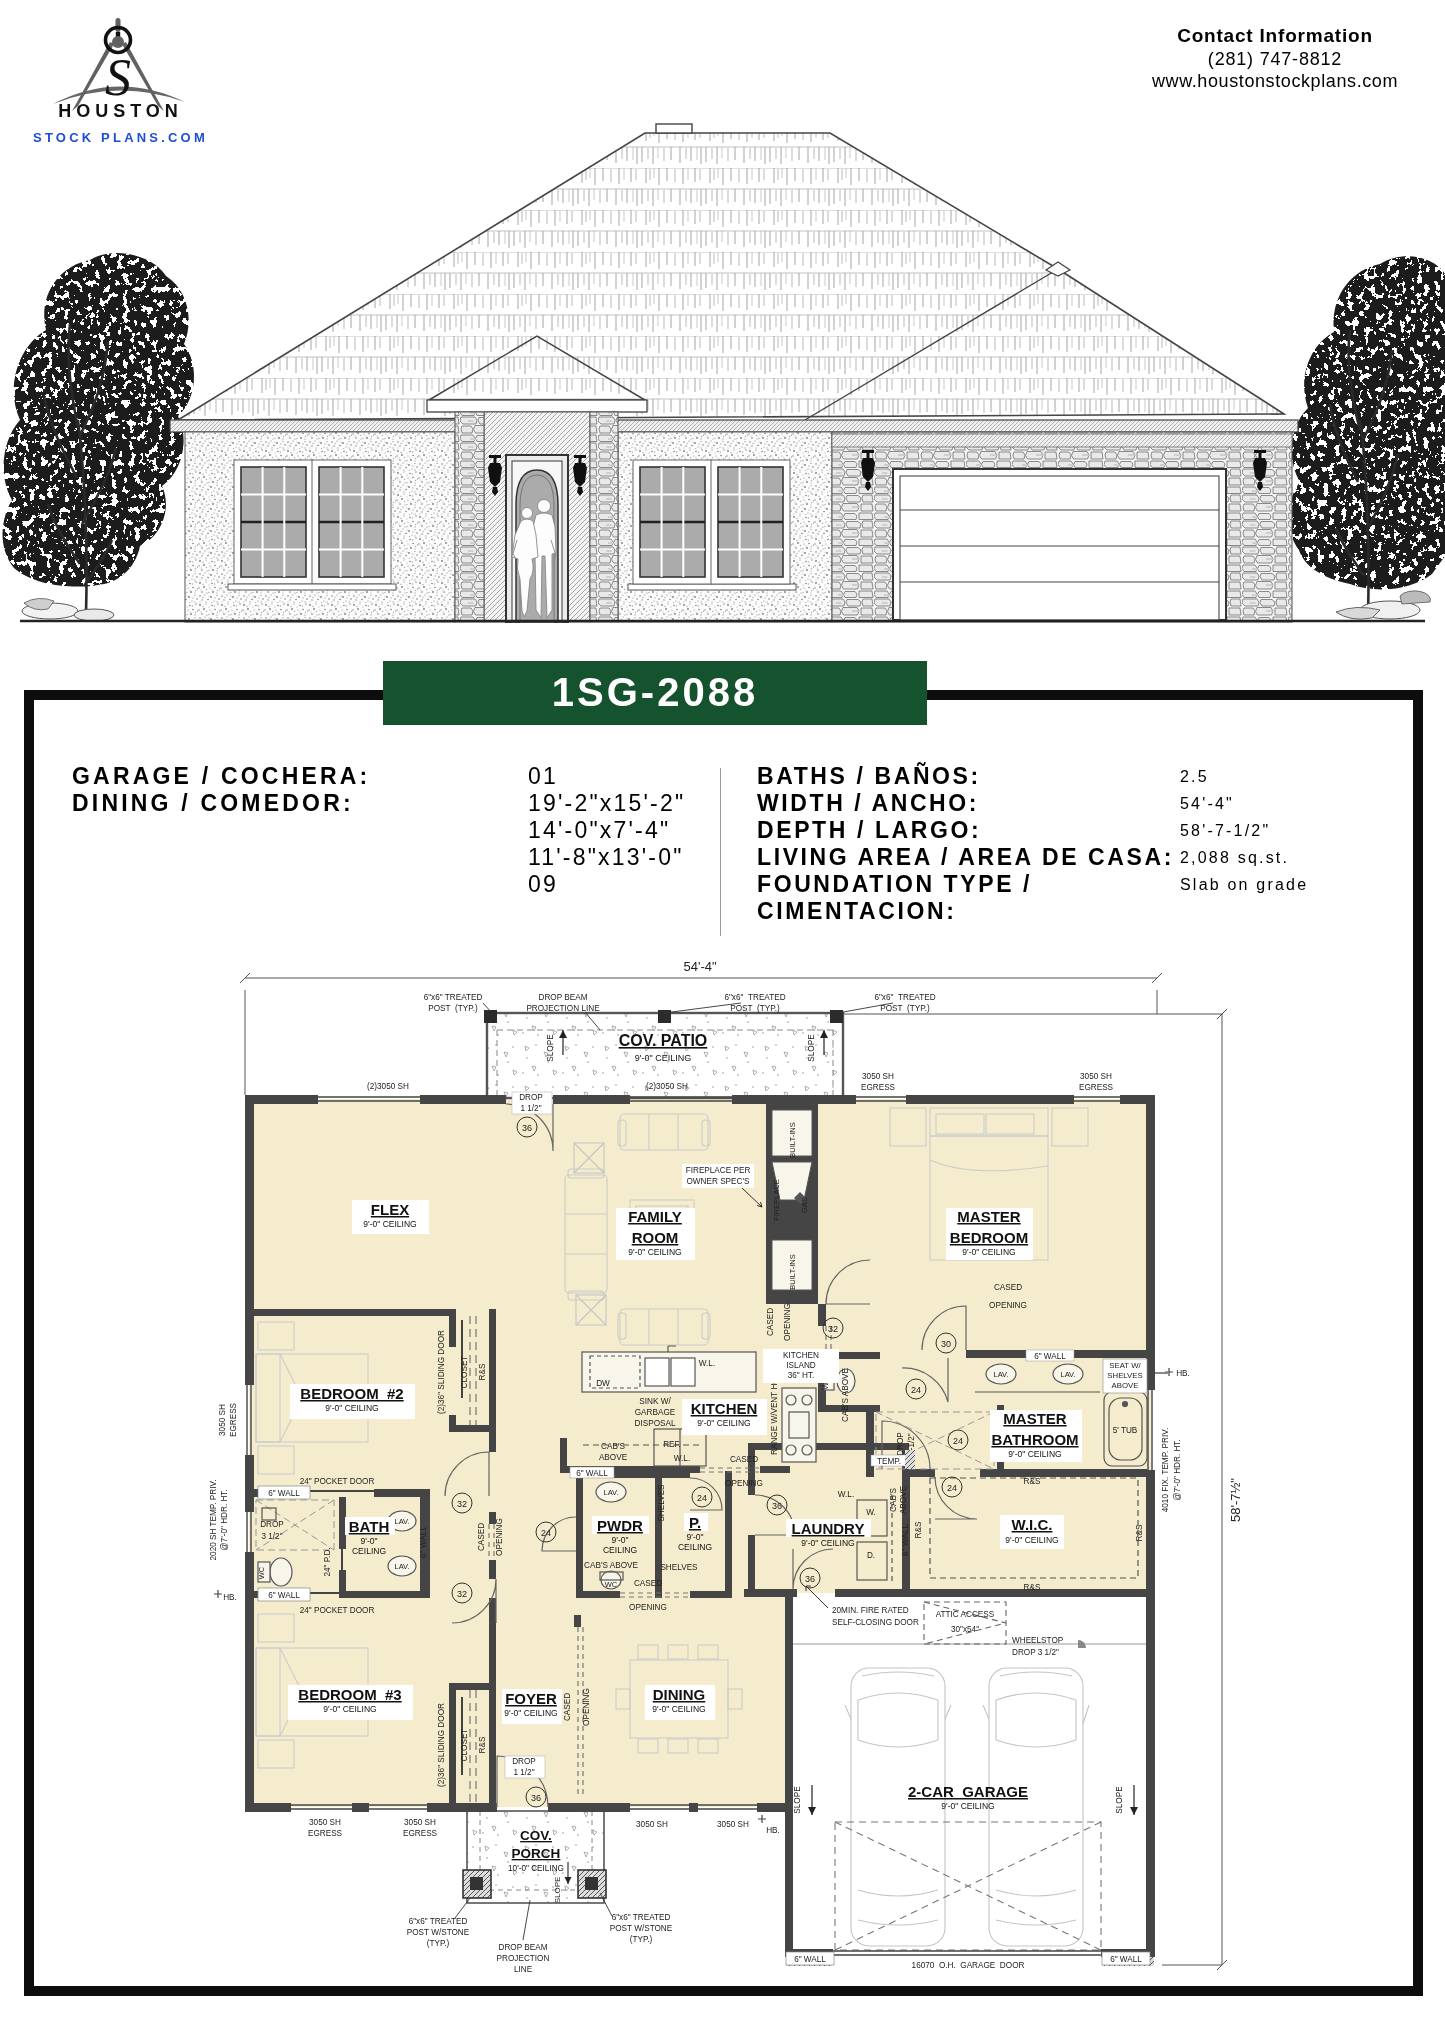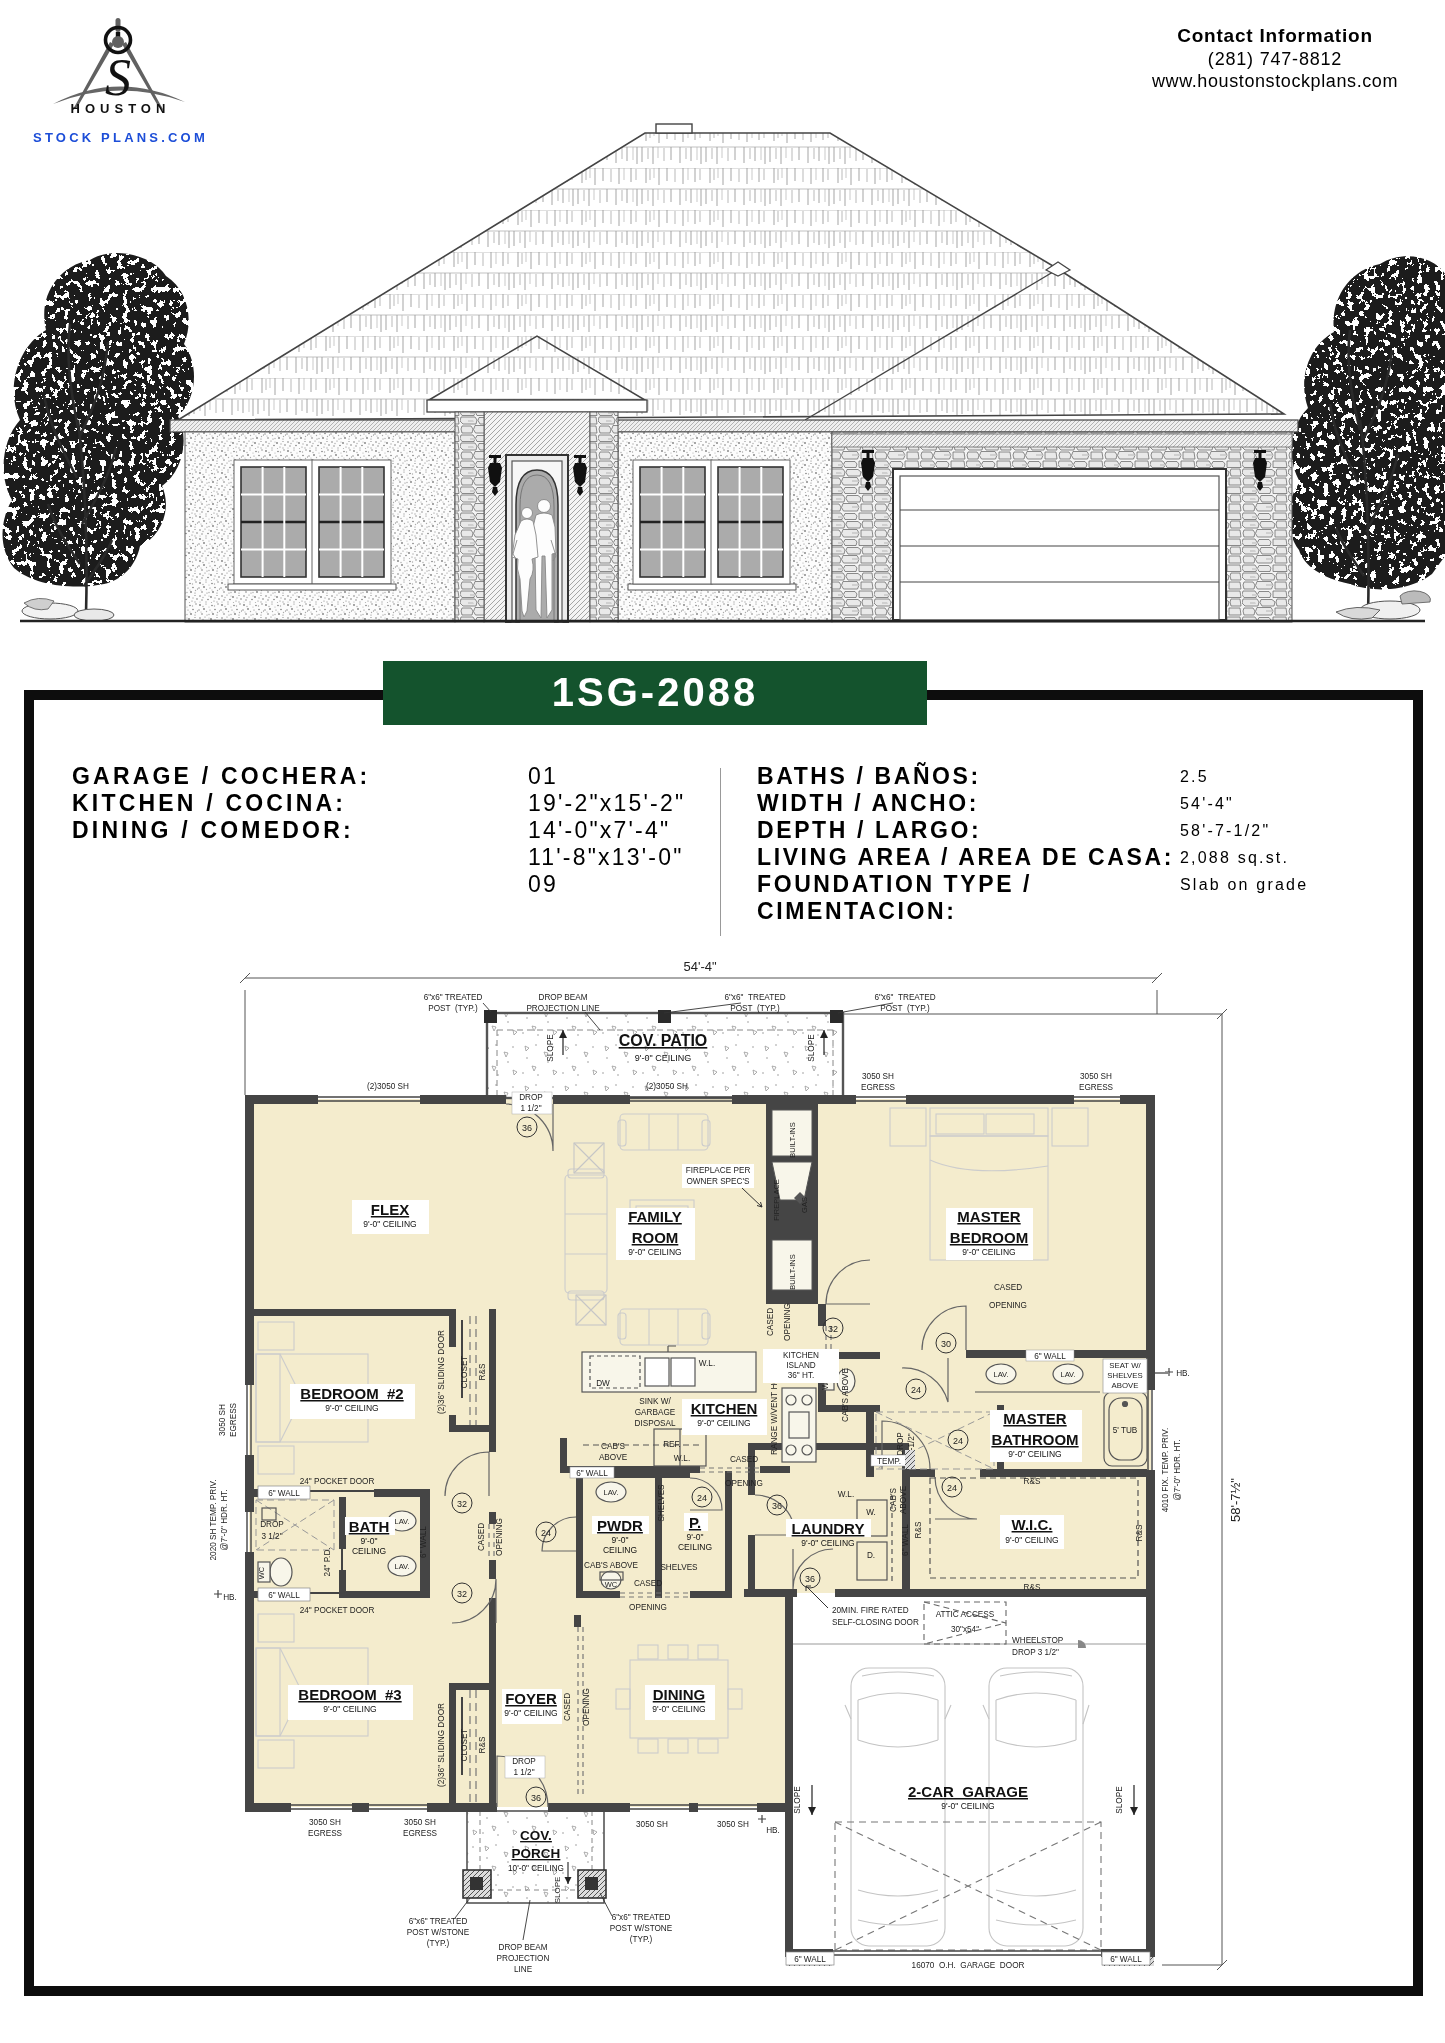--- a/index.html
+++ b/index.html
@@ -21,21 +21,21 @@
 
     <rect x="77.5" y="6" width="5" height="14" rx="2.5" fill="#616161"></rect>
     <rect x="77.8" y="20" width="4.4" height="10" fill="#111"></rect>
 
     <circle cx="80" cy="28" r="12.5" fill="none" stroke="#111" stroke-width="3.6"></circle>
     <circle cx="80" cy="30" r="6" fill="#616161"></circle>
 
     <text x="80" y="83" font-size="52" font-family="Liberation Serif" fill="#111" text-anchor="middle" font-style="italic">S</text>
   </g>
 </svg>
-<div class="abs bold" style="left:38px;top:101px;width:165px;text-align:center;font-size:13px;letter-spacing:5px;color:#111">HOUSTON</div>
+<div class="abs bold" style="left:38px;top:101px;width:165px;text-align:center;font-size:18px;letter-spacing:5px;color:#111">HOUSTON</div>
 <div class="abs bold" style="left:18px;top:130px;width:205px;text-align:center;font-size:13px;letter-spacing:3.2px;color:#1d4ed8">STOCK PLANS.COM</div>
 
 <div class="abs" style="left:1060px;top:24px;width:430px;text-align:center;line-height:1.25">
   <div class="bold" style="font-size:19px;letter-spacing:0.8px">Contact Information</div>
   <div style="font-size:18px;letter-spacing:0.8px">(281) 747-8812</div>
   <div style="font-size:18px;letter-spacing:0.6px">www.houstonstockplans.com</div>
 </div>
 
 <svg class="abs" style="left:0;top:0" width="1445" height="650" viewBox="0 0 1445 650">
   <defs>
@@ -240,21 +240,20 @@
 
   <path d="M20 621 H1425" stroke="#222" stroke-width="2.6"></path>
 </svg>
 
 <div class="abs" style="left:24px;top:690px;width:1379px;height:1286px;border:10px solid #0d0d0d;"></div>
 
 <div class="abs" style="left:383px;top:661px;width:544px;height:64px;background:#14532d;color:#fff;text-align:center;font-weight:bold;font-size:40px;line-height:63px;letter-spacing:3px;">1SG-2088</div>
 
 <div class="abs" style="left:72px;top:763px;font-size:23px;line-height:27px;letter-spacing:3.2px;color:#000">
   <div><span class="bold">GARAGE / COCHERA:</span></div>
-  <div><span class="bold">KITCHEN / COCINA:</span></div>
   <div><span class="bold">DINING / COMEDOR:</span></div>
 </div>
 <div class="abs" style="left:528px;top:763px;font-size:23px;line-height:27px;letter-spacing:2.2px;color:#000">
   <div>01</div>
     <div>19'-2"x15'-2"</div>
     <div>14'-0"x7'-4"</div>
     <div>11'-8"x13'-0"</div>
     <div>09</div>
 </div>
 <div class="abs" style="left:757px;top:763px;font-size:23px;line-height:27px;letter-spacing:2.6px;color:#000">

